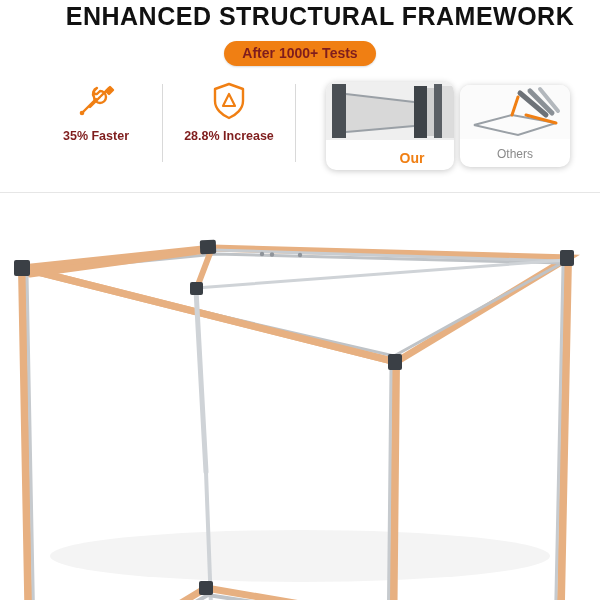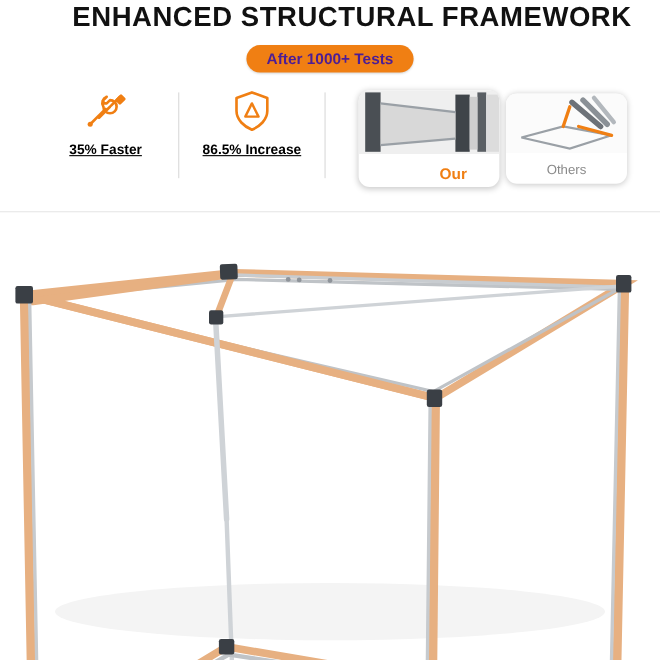--- a/index.html
+++ b/index.html
@@ -28,21 +28,21 @@
     padding-left: 40px;
   }
 
   .badge-row {
     display: flex;
     justify-content: center;
     margin-top: 12px;
   }
   .badge {
     background: #F07F13;
-    color: #4c1d95;
+    color: #7f1d1d;
     font-size: 14px;
     font-weight: bold;
     border-radius: 14px;
     padding: 5px 18px 6px 18px;
     line-height: 1;
     box-shadow: 0 1px 2px rgba(0,0,0,.15);
   }
 
   
   .feature-strip {
@@ -50,22 +50,21 @@
     align-items: flex-start;
     justify-content: flex-start;
     margin-top: 16px;
     padding-left: 44px;
     height: 106px;
   }
 
   .feature {
     width: 104px;
     text-align: center;
-    color: #000000;
-    text-decoration: underline;
+    color: #7f1d1d;
   }
   .feature .icon-wrap {
     height: 38px;
     display: flex;
     align-items: center;
     justify-content: center;
   }
   .feature .caption {
     margin-top: 8px;
     font-size: 12.5px;
@@ -171,21 +170,21 @@
   <div class="divider"></div>
 
   <div class="feature">
     <div class="icon-wrap">
       <svg width="34" height="38" viewBox="0 0 34 38">
         <path d="M17 2 L31 7 V19 C31 27 24 33 17 36 C10 33 3 27 3 19 V7 Z" fill="none" stroke="#F07F13" stroke-width="2.4" stroke-linejoin="round"></path>
         <path d="M17 12 L23 24 H11 Z" fill="none" stroke="#F07F13" stroke-width="2.2" stroke-linejoin="round"></path>
       </svg>
     </div>
     <div class="caption">
-      <div>86.5% Increase</div>
+      <div>28.8% Increase</div>
     </div>
   </div>
 
   <div class="divider"></div>
 
   <div class="compare">
 
     <div class="card">
       <div class="pic">
         <svg width="128" height="58" viewBox="0 0 128 58">

